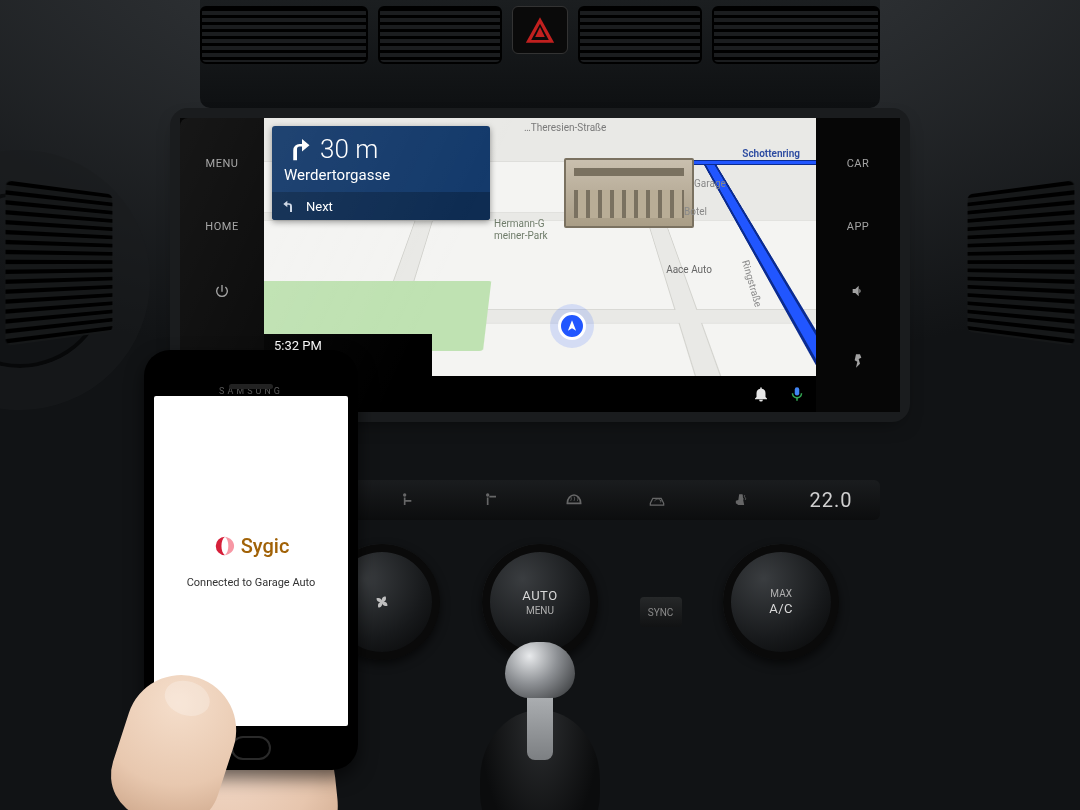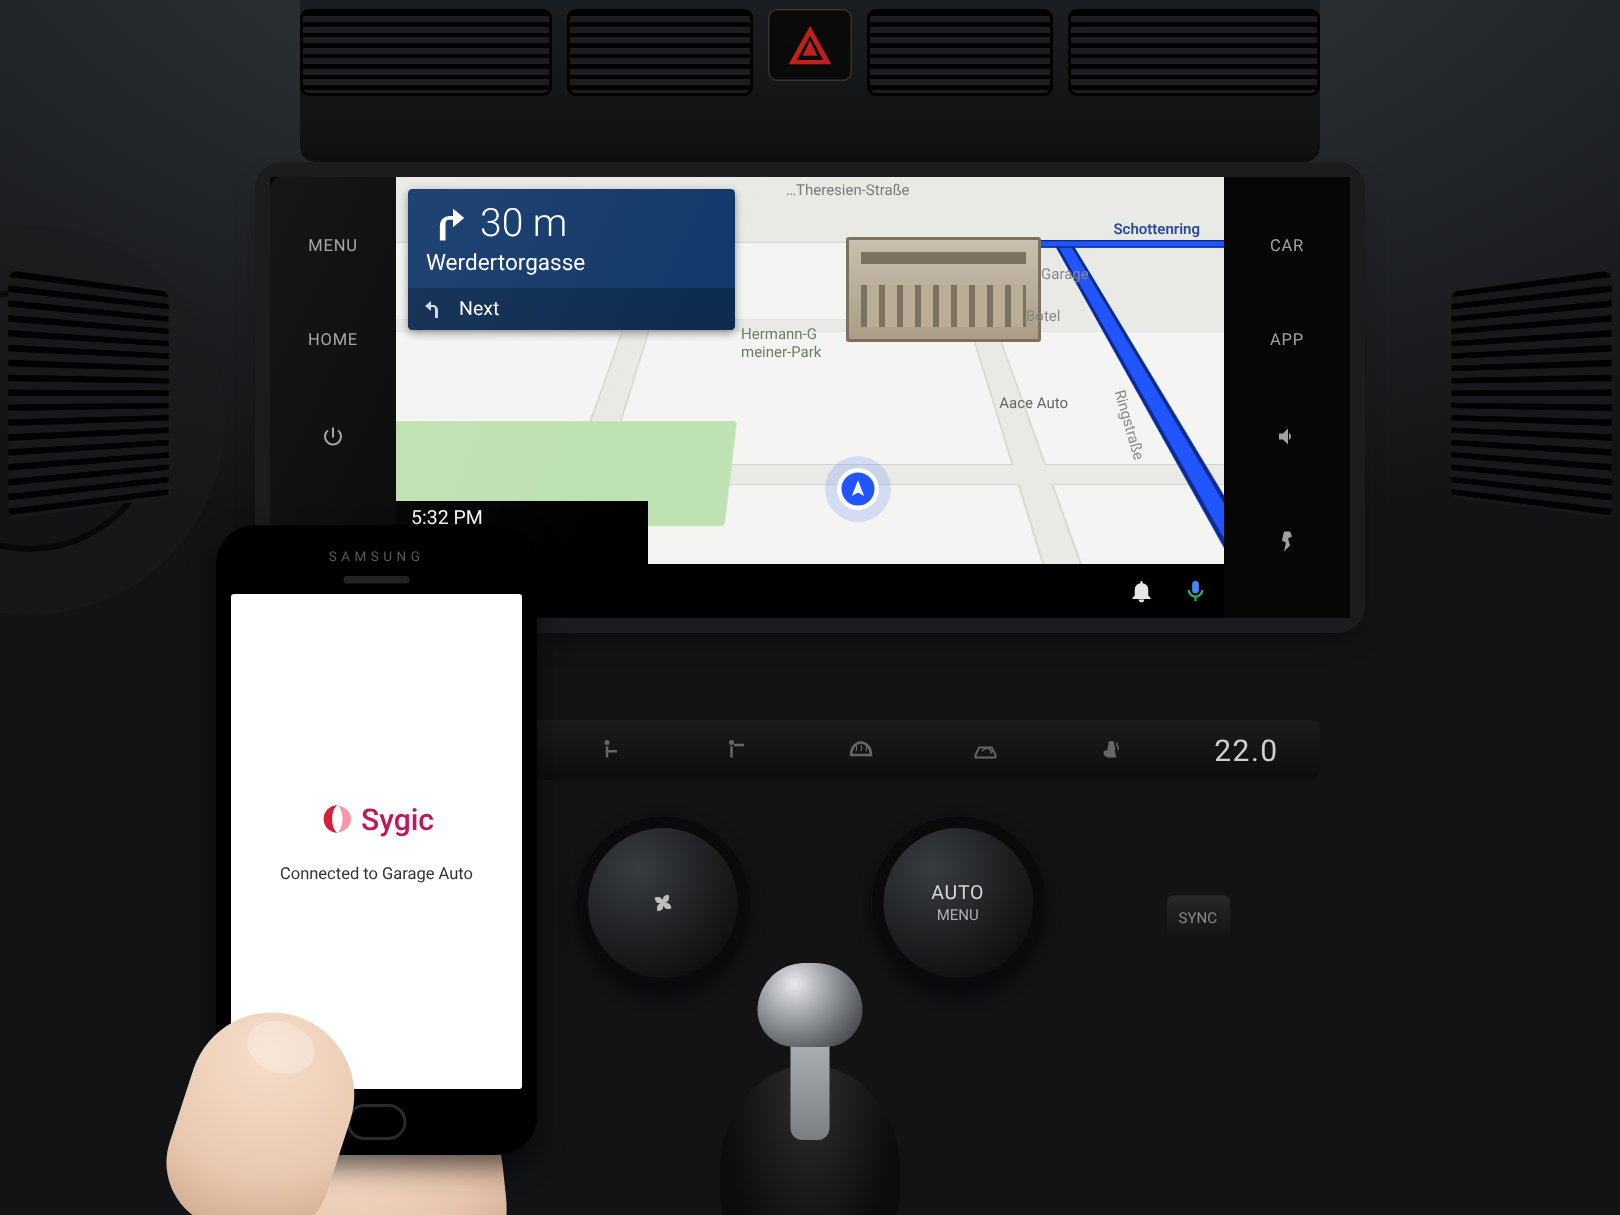--- a/index.html
+++ b/index.html
@@ -175,29 +175,29 @@
   .side-vent.left { left: 4px; transform: perspective(300px) rotateY(28deg); }
   .side-vent.right { right: 4px; transform: perspective(300px) rotateY(-28deg); }
 
   
   .phone-wrap { position: absolute; left: 110px; bottom: -10px; width: 280px; height: 470px; }
   .phone {
     position: absolute; left: 34px; top: 0; width: 214px; height: 420px;
     background: #000; border-radius: 26px; box-shadow: 0 8px 18px rgba(0,0,0,.6);
     padding: 46px 10px 44px 10px;
   }
-  .phone .brand { position:absolute; top:17px; left:0; right:0; text-align:center;
+  .phone .brand { position:absolute; top:36px; left:0; right:0; text-align:center;
     color:#5a5a5a; font-size:9px; letter-spacing:3px; }
   .phone .speaker { position:absolute; top:34px; left:50%; transform:translateX(-50%);
     width:44px; height:5px; background:#222; border-radius:3px; }
   .phone .screen { width:100%; height:100%; background:#fff; border-radius:2px;
     display:flex; flex-direction:column; align-items:center; justify-content:center; gap:18px; }
   .sygic { display:flex; align-items:center; gap:6px; }
   .sygic .logo { width:22px; height:22px; }
-  .sygic .name { font-size:20px; color:#be185d; font-weight:500; }
+  .sygic .name { font-size:20px; color:#a16207; font-weight:500; }
   .phone .status { font-size:11px; color:#333; }
   .phone .homebtn { position:absolute; bottom:10px; left:50%; transform:translateX(-50%);
     width:40px; height:24px; border:2px solid #2a2a2a; border-radius:12px; }
 
   .hand { position:absolute; left:-34px; bottom:-60px; width:360px; height:320px; }
   .palm { position:absolute; left:80px; bottom:0; width:180px; height:180px;
     background: radial-gradient(circle at 40% 30%, #f2d9c8 0%, #e7c6ae 55%, #caa386 100%);
     border-radius: 44% 48% 40% 40%; transform: rotate(-6deg); }
   .thumb { position:absolute; left:44px; bottom:56px; width:110px; height:150px;
     background: radial-gradient(circle at 40% 20%, #f5decb 0%, #e8c8af 60%, #c9a184 100%);
@@ -392,20 +392,24 @@
   <div class="knob">
     <svg width="22" height="22" viewBox="0 0 24 24">
         <path fill="#bfbfbf" d="M12 12c4 0 5-3 4-6-3 0-5 2-4 6zm0 0c0 4 3 5 6 4 0-3-2-5-6-4zm0 0c-4 0-5 3-4 6 3 0 5-2 4-6zm0 0c0-4-3-5-6-4 0 3 2 5 6 4z"></path>
       </svg>
   </div>
   <div class="knob">
     <span class="main">AUTO</span>
     <span>MENU</span>
   </div>
   <div class="knob-side-btn">SYNC</div>
+  <div class="knob">
+    <span>MAX</span>
+    <span class="main">A/C</span>
+  </div>
 </div>
 
 <div class="gear">
   <div class="boot"></div>
     <div class="shaft"></div>
     <div class="head"></div>
 </div>
 
 <div class="phone-wrap">
   <div class="hand">

